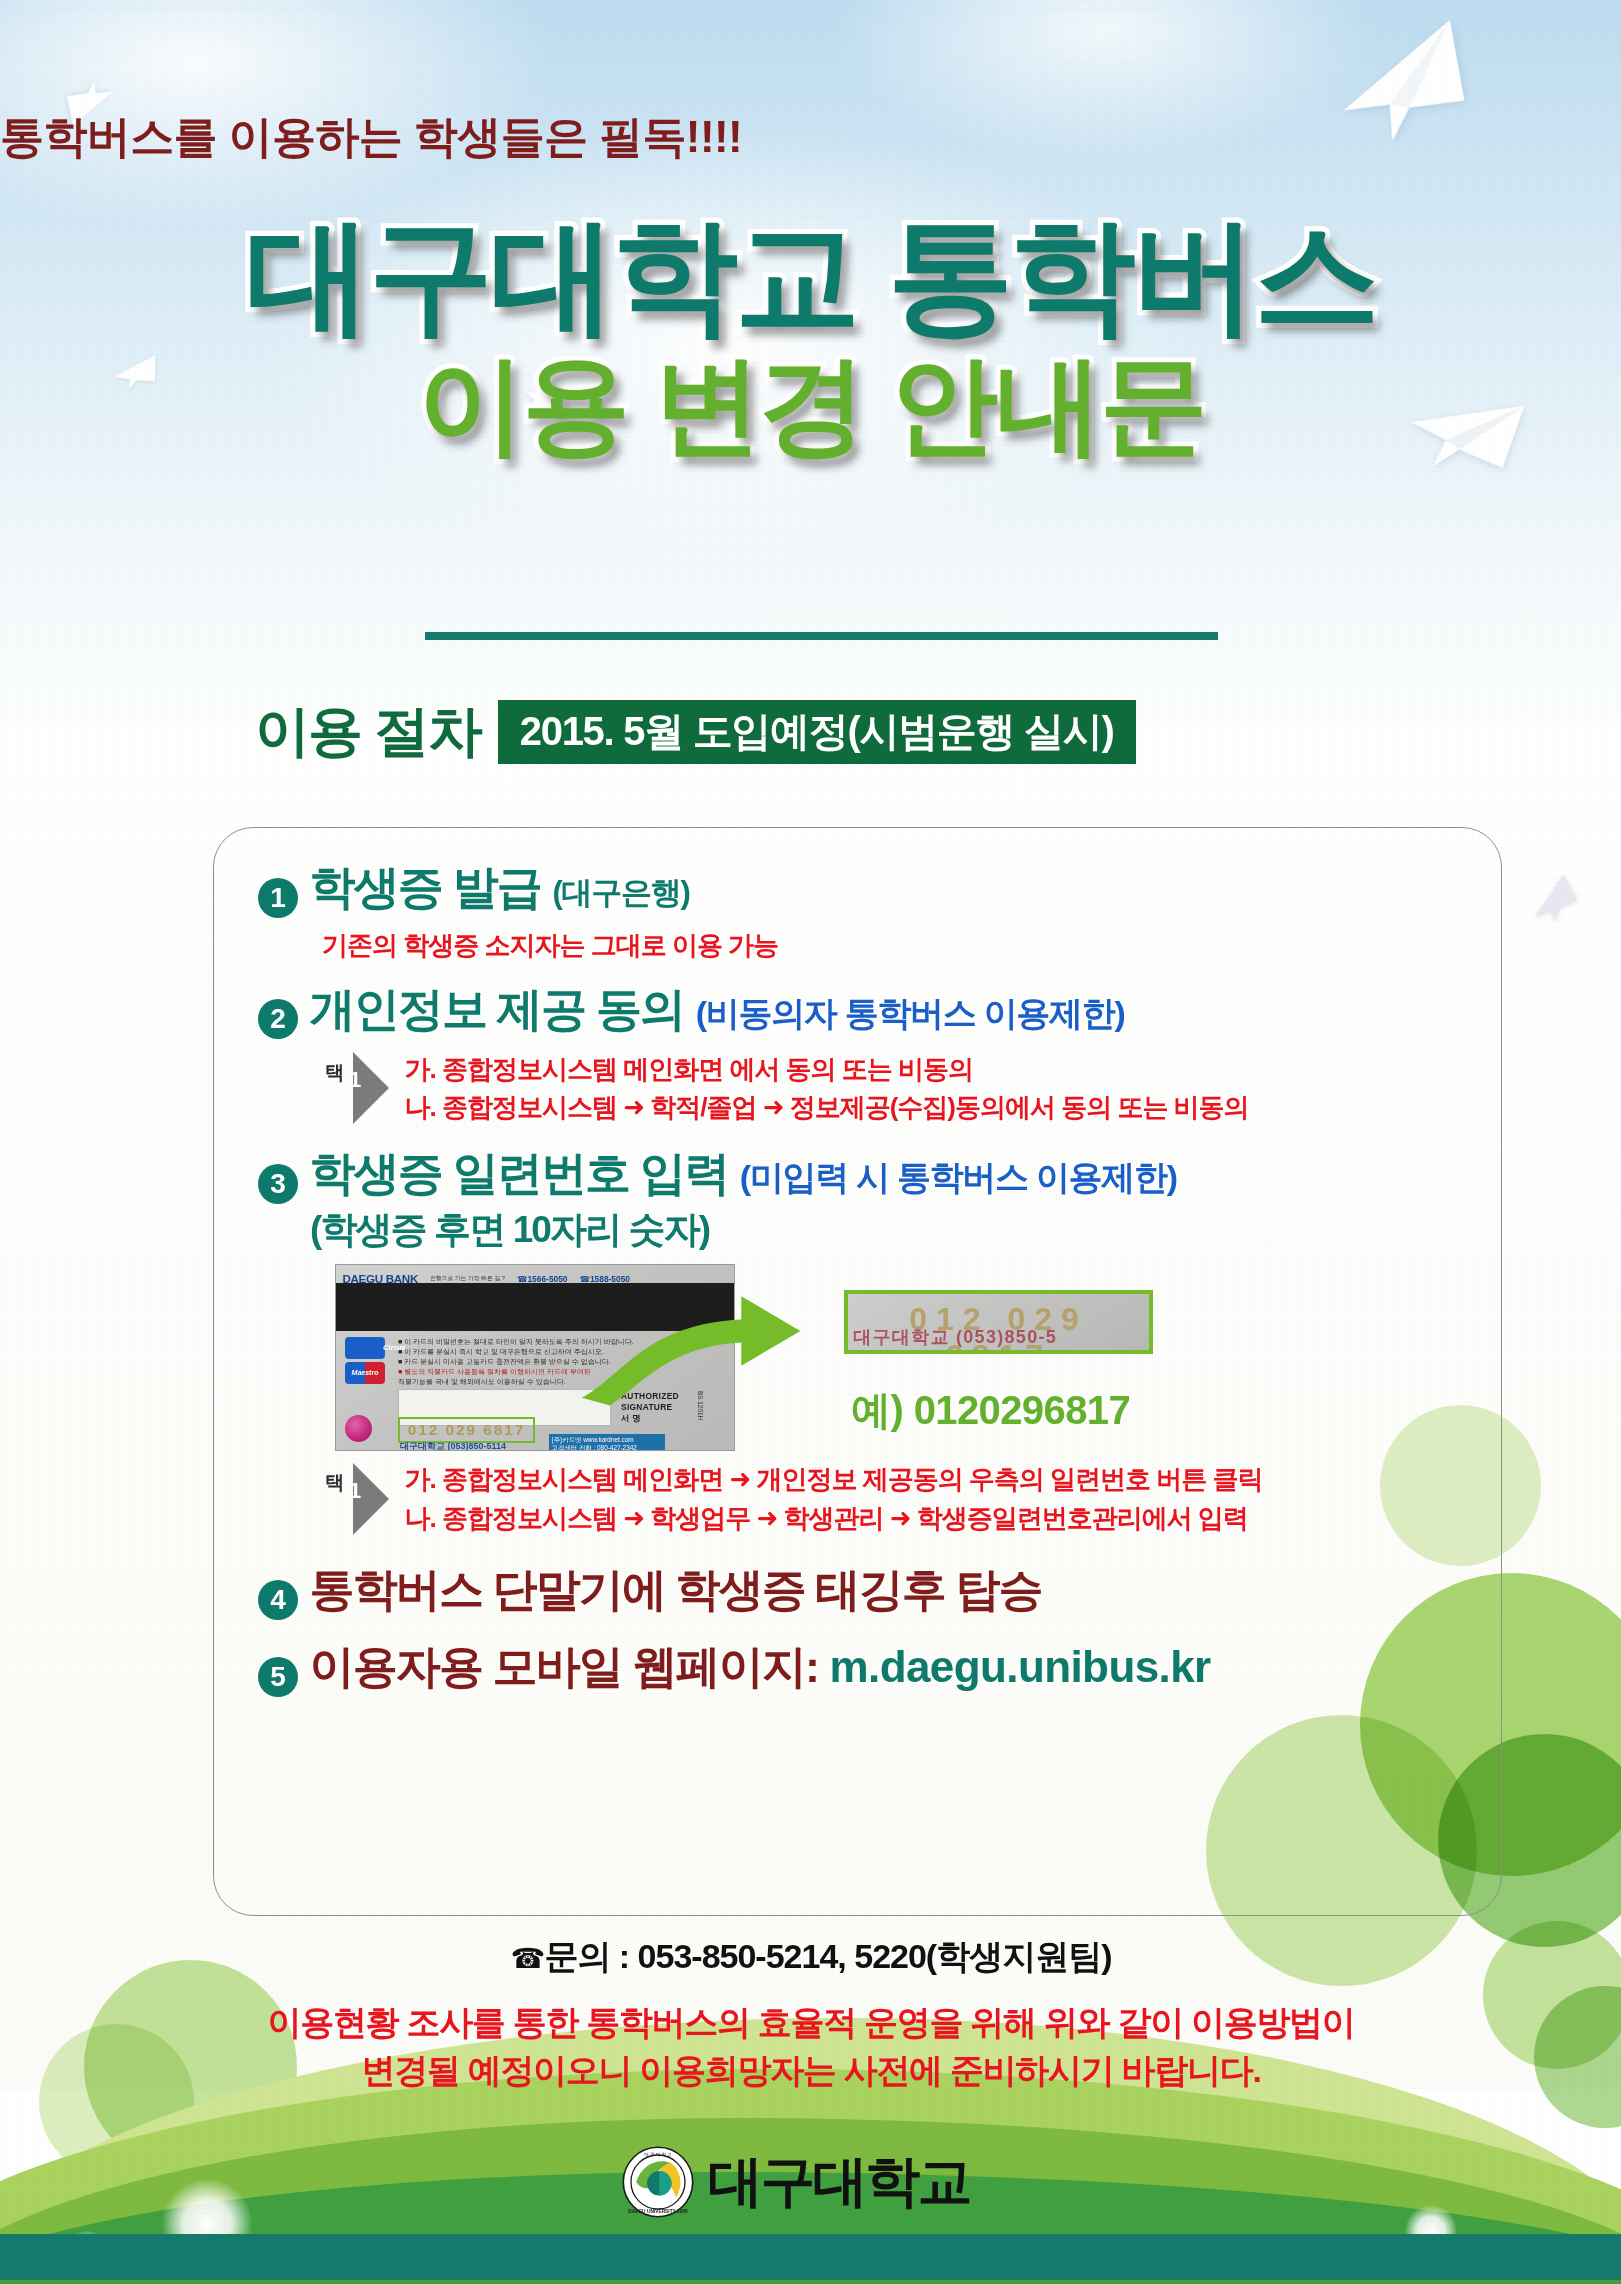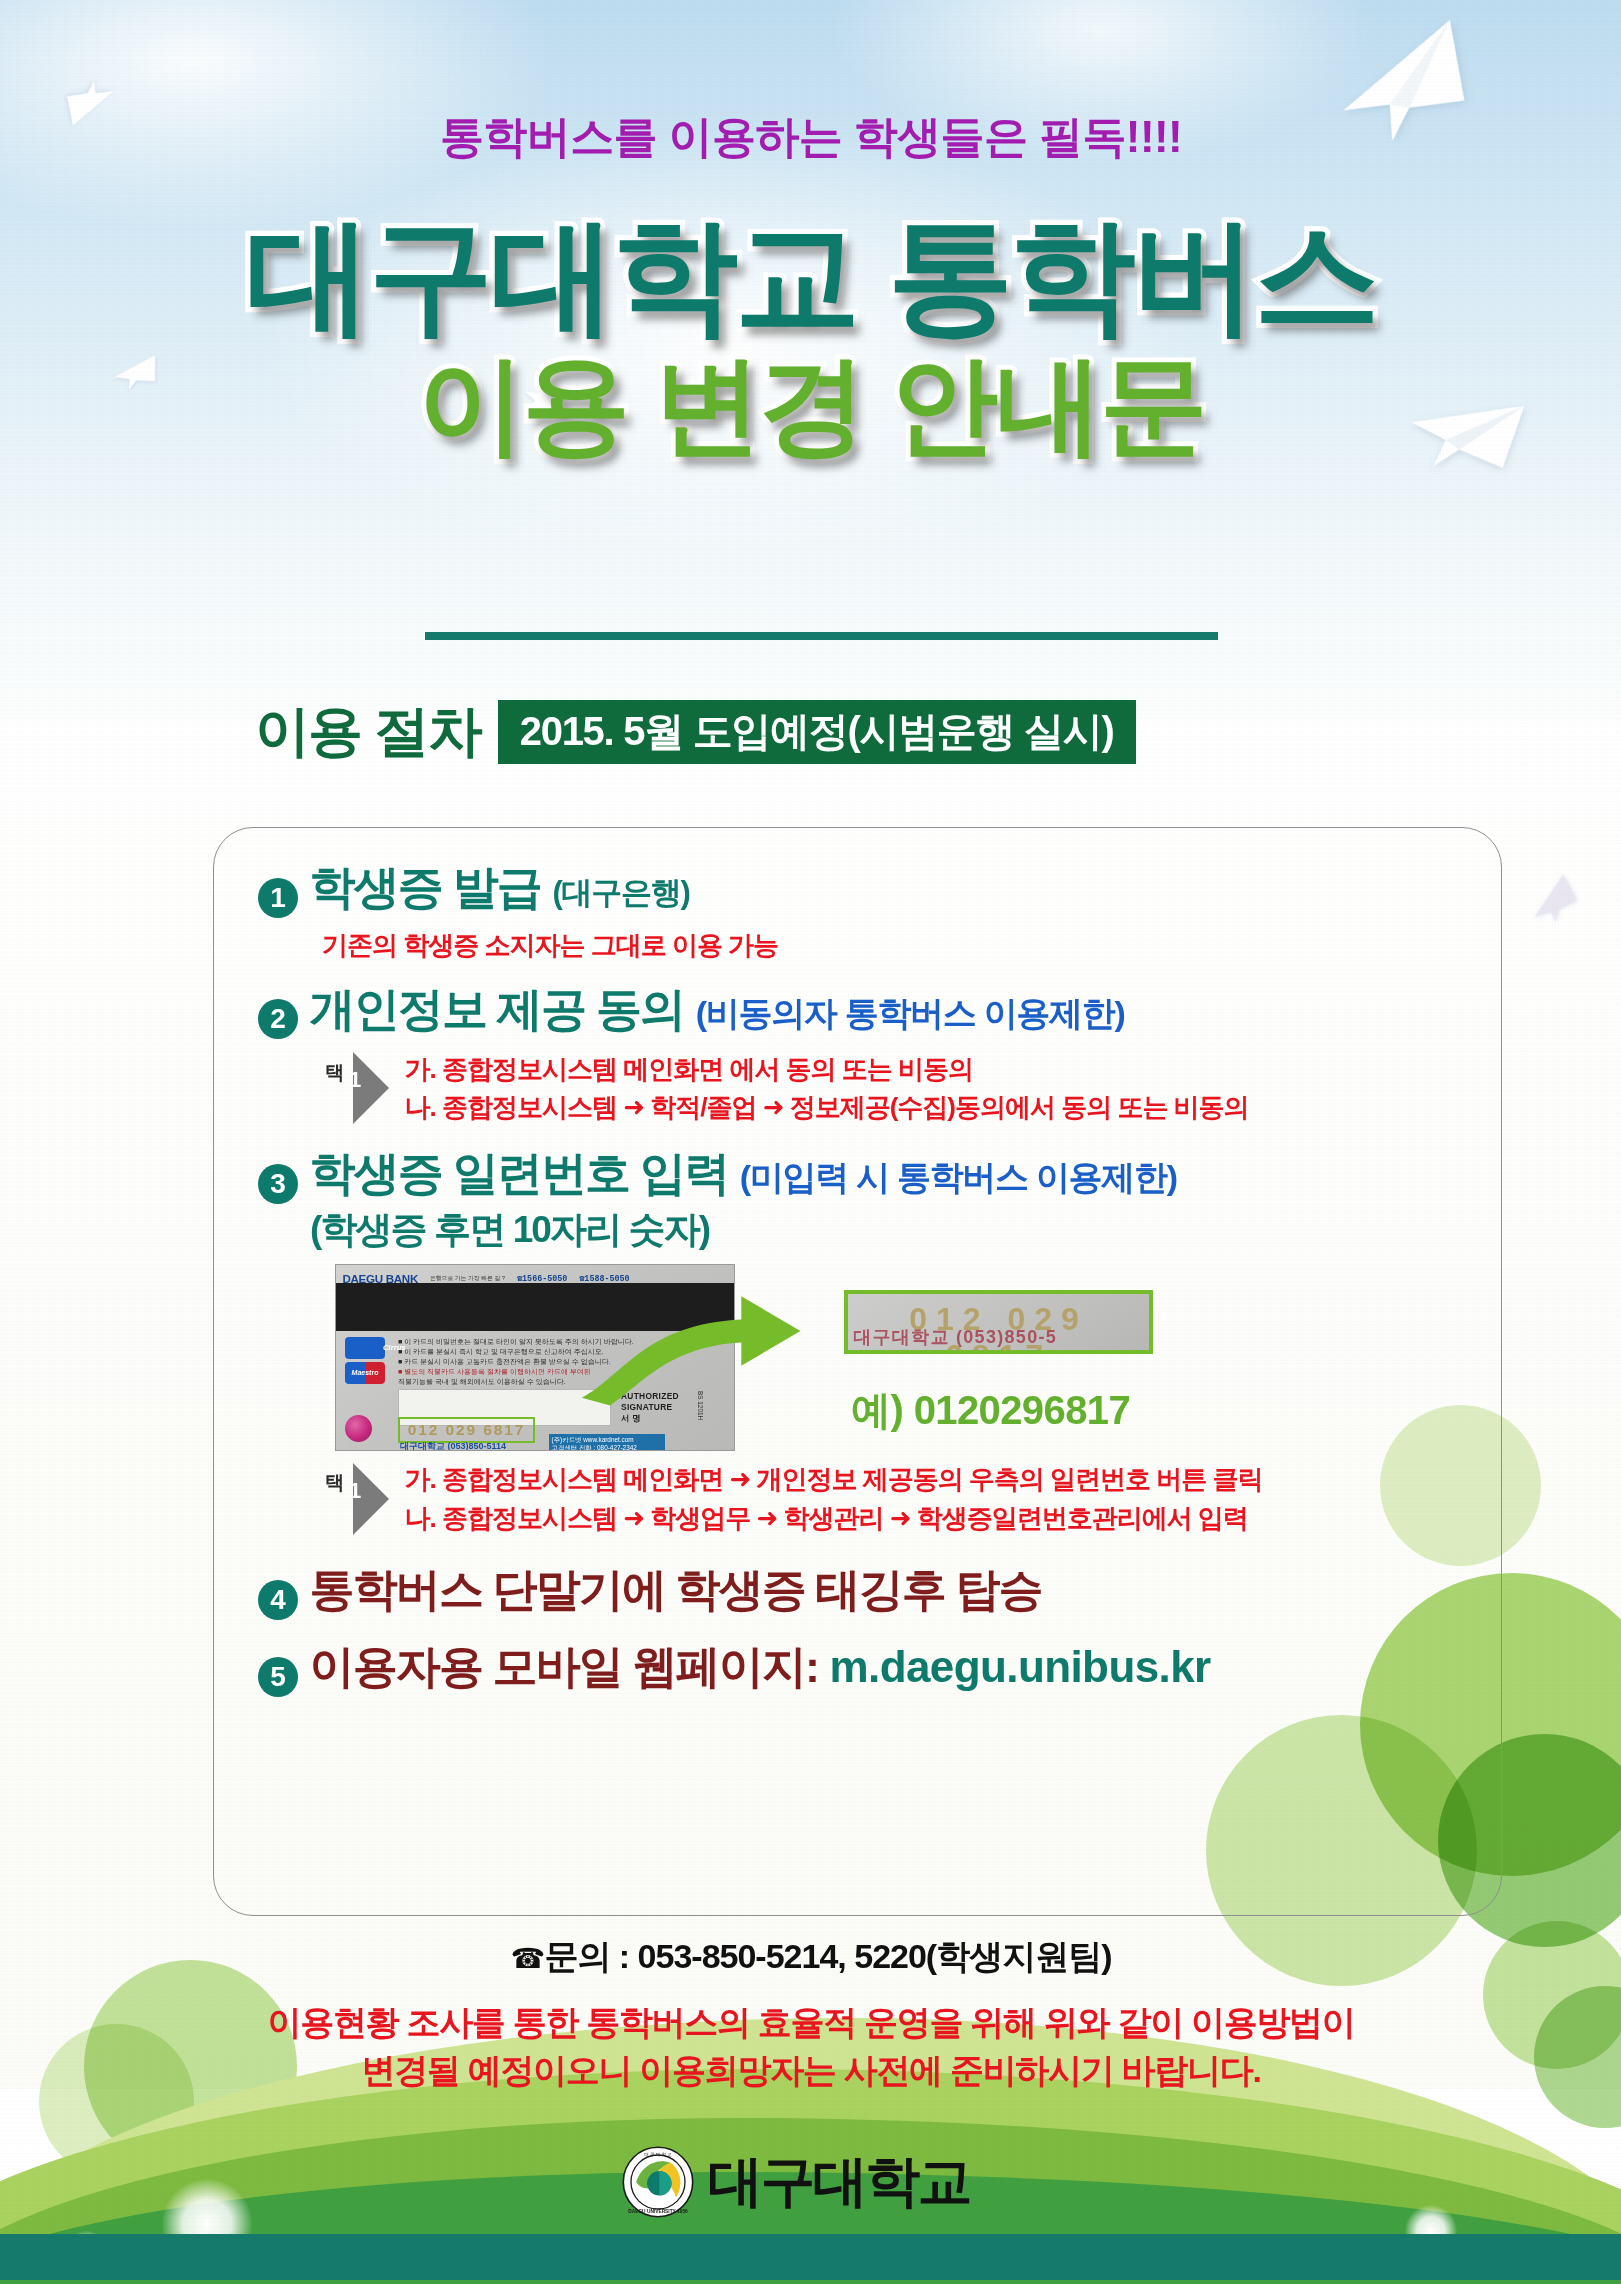--- a/index.html
+++ b/index.html
@@ -51,22 +51,22 @@
   .glow-dot { position:absolute; border-radius:50%;
     background:radial-gradient(circle, rgba(255,255,255,1) 0%, rgba(255,255,255,.85) 38%, rgba(255,255,255,0) 72%); }
 
   
   .wc { position:absolute; border-radius:50%; mix-blend-mode:multiply; }
 
   
   .content { position:absolute; inset:0; }
 
   .kicker {
-    position:absolute; left:0; top:108px; width:1622px; text-align:center;
-    font-size:44px; font-weight:bold; color:#a21caf; letter-spacing:-0.6px;
+    position:absolute; left:0; top:108px; width:1622px; 
+    font-size:44px; font-weight:bold; color:#7f1d1d; letter-spacing:-0.6px;
   }
 
   .title-wrap { position:absolute; left:0; top:213px; width:1622px; text-align:center; }
   .title-l1 {
     font-size:126px; font-weight:bold; color:#0e7a6b; letter-spacing:-3.9px; line-height:1.0;
     -webkit-text-stroke:10.3px #ffffff; paint-order:stroke fill;
     text-shadow:6.4px 7.7px 9px rgba(60,60,60,.50);
   }
   .title-l2 {
     margin-top:11.6px;
@@ -128,21 +128,21 @@
   .figure { position:relative; margin-left:77px; margin-top:9px; height:193px; }
 
   .bankcard {
     position:absolute; left:0; top:0; width:400px; height:187px;
     background:linear-gradient(145deg,#d2d2d0 0%, #c3c4c2 45%, #b9bab8 100%);
     border:0.6px solid #9a9a98; overflow:hidden;
   }
   .bc-top { position:absolute; left:0; top:0; width:400px; height:27px; display:flex; align-items:center; padding-left:6.4px; gap:12px; }
   .bc-brand { font-size:11.6px; font-weight:bold; color:#17458f; letter-spacing:-0.3px; }
   .bc-slog { font-size:5.8px; color:#333; }
-  .bc-tel { font-size:8.4px; font-weight:bold; color:#17458f;font-family:Liberation Mono, monospace; }
+  .bc-tel { font-size:8.4px; font-weight:bold; color:#17458f; }
   .bc-magstripe { position:absolute; left:0; top:18px; width:400px; height:48px; background:#1d1d1d; }
   .bc-lines { position:absolute; left:62px; top:72px; width:271px; }
   .bc-line { font-size:7px; color:#2a2a2a; line-height:1.42; white-space:nowrap; }
   .bc-line.red { color:#b0202a; }
   .bc-logos { position:absolute; left:9px; top:72px; width:45px; }
   .bc-cirrus { width:40px; height:22px; border-radius:3.9px; background:#1a5fc8; color:#fff; font-size:7.7px;
                font-style:italic; font-weight:bold; text-align:center; line-height:22px;padding-left:38px; }
   .bc-maestro { margin-top:2.6px; width:40px; height:22px; border-radius:3.9px;
                background:linear-gradient(90deg,#1a5fc8 50%, #cf2030 50%); color:#fff; font-size:7px;
                font-style:italic; font-weight:bold; text-align:center; line-height:22px; }

